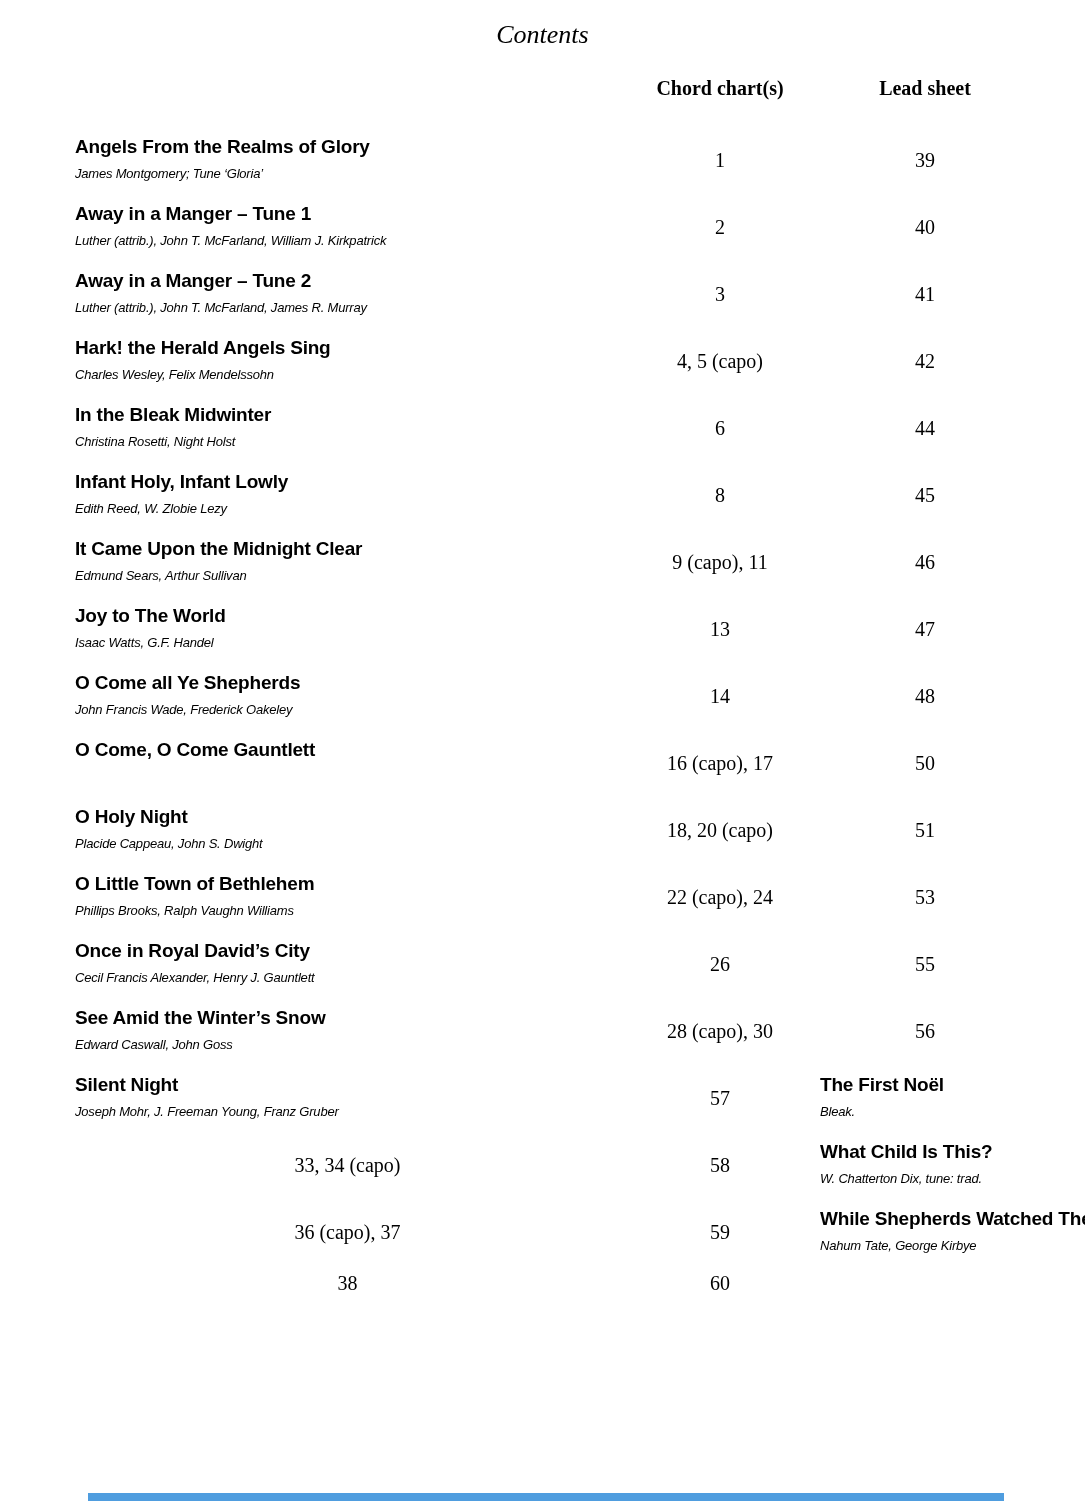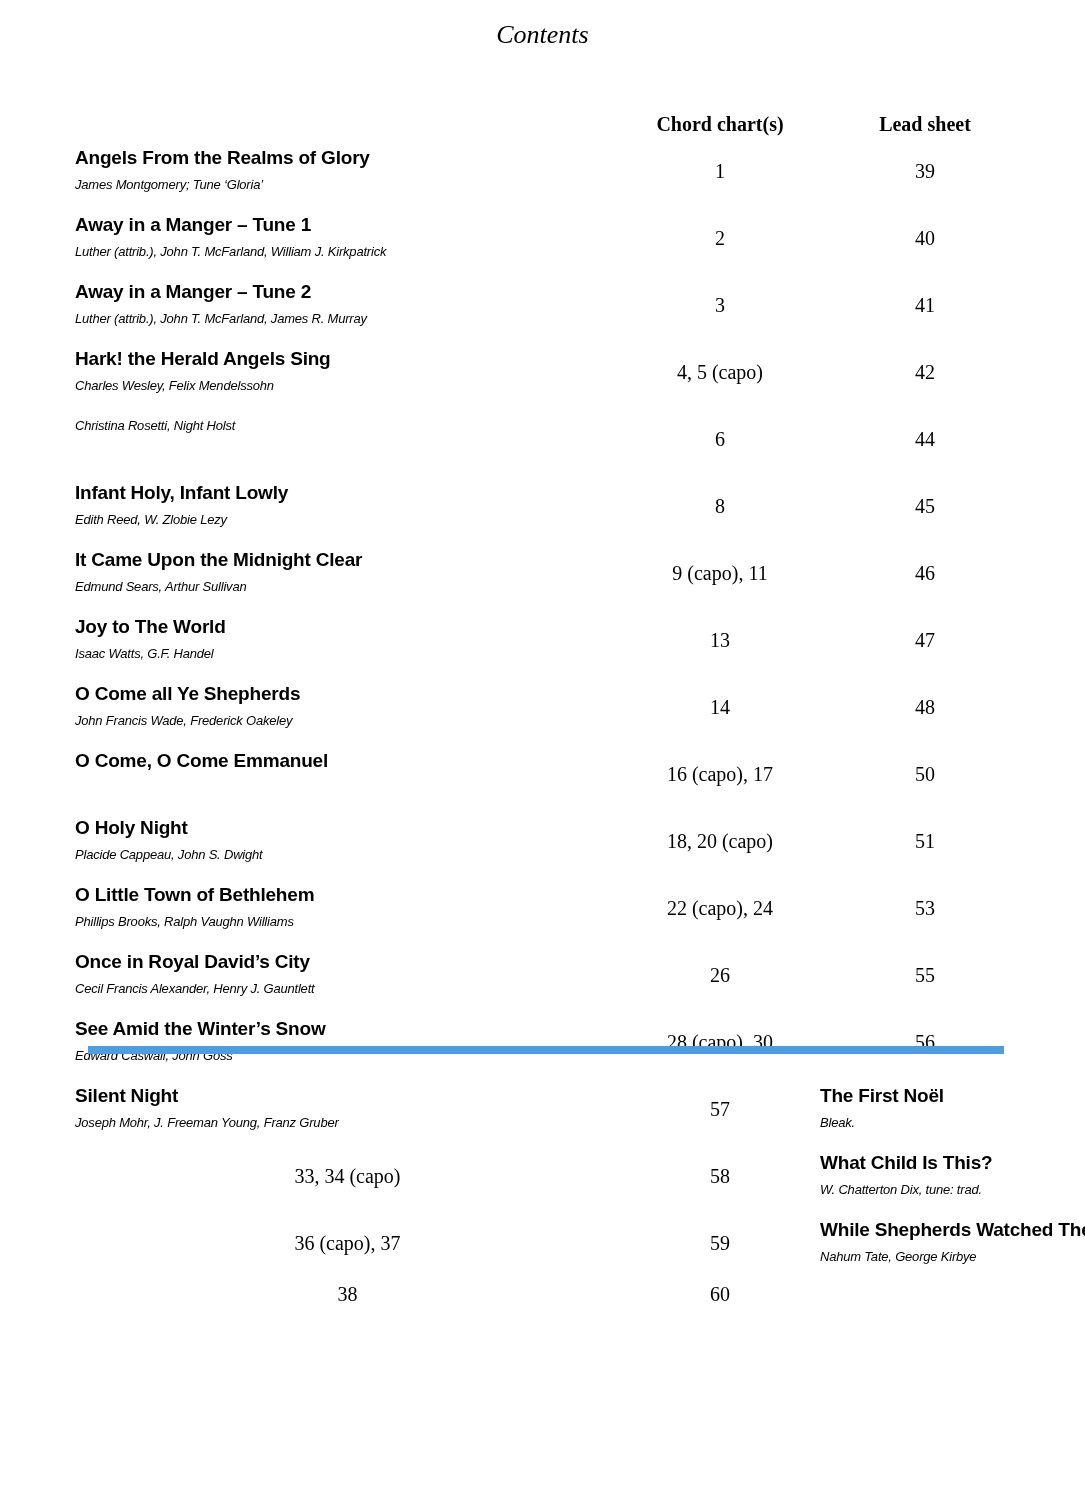--- a/index.html
+++ b/index.html
@@ -4,46 +4,46 @@
 <style>
   html, body { margin: 0; padding: 0; }
   body {
     width: 1085px; height: 1501px;
     background: #ffffff;
     color: #000000;
     overflow: hidden;
   }
   .page {
     position: relative;
-    width: 1085px; height: 1054px;
+    width: 1085px; height: 1501px;
     background: #ffffff;
   }
   .doc-title {
     padding-top: 18px;
     text-align: center;
     font-family: "Liberation Serif", serif;
     font-style: italic;
     font-size: 26px;
     line-height: 34px;
   }
   .grid {
     display: grid;
     grid-template-columns: 545px 200px 210px;
     margin-left: 75px;
   }
-  .head-grid { margin-top: 60px; }
+  .head-grid { margin-top: 24px; }
   .col-head {
     font-family: "Liberation Serif", serif;
     font-weight: bold;
     font-size: 20px;
     line-height: 24px;
     text-align: center;
   }
   .rows-grid {
-    margin-top: 8px;
+    margin-top: 33px;
     row-gap: 13px;
   }
   .song-cell { height: 54px; }
   .song-title {
     font-family: "Liberation Sans", sans-serif;
     font-weight: bold;
     font-size: 19px;
     line-height: 27px;
     letter-spacing: -0.2px;
     white-space: nowrap;
@@ -109,20 +109,21 @@
     <div class="num-cell">41</div>
 
     <div class="song-cell">
       <div class="song-title">Hark! the Herald Angels Sing</div>
       <div class="song-authors">Charles Wesley, Felix Mendelssohn</div>
     </div>
     <div class="num-cell">4, 5 (capo)</div>
     <div class="num-cell">42</div>
 
     <div class="song-cell">
+      <div class="song-title">In the Bleak Midwinter</div>
       <div class="song-authors">Christina Rosetti, Night Holst</div>
     </div>
     <div class="num-cell">6</div>
     <div class="num-cell">44</div>
 
     <div class="song-cell">
       <div class="song-title">Infant Holy, Infant Lowly</div>
       <div class="song-authors">Edith Reed, W. Zlobie Lezy</div>
     </div>
     <div class="num-cell">8</div>
@@ -143,21 +144,21 @@
     <div class="num-cell">47</div>
 
     <div class="song-cell">
       <div class="song-title">O Come all Ye Shepherds</div>
       <div class="song-authors">John Francis Wade, Frederick Oakeley</div>
     </div>
     <div class="num-cell">14</div>
     <div class="num-cell">48</div>
 
     <div class="song-cell">
-      <div class="song-title">O Come, O Come Emmanuel</div>
+      <div class="song-title">O Come, O Come Gauntlett</div>
     </div>
     <div class="num-cell">16 (capo), 17</div>
     <div class="num-cell">50</div>
 
     <div class="song-cell">
       <div class="song-title">O Holy Night</div>
       <div class="song-authors">Placide Cappeau, John S. Dwight</div>
     </div>
     <div class="num-cell">18, 20 (capo)</div>
     <div class="num-cell">51</div>

